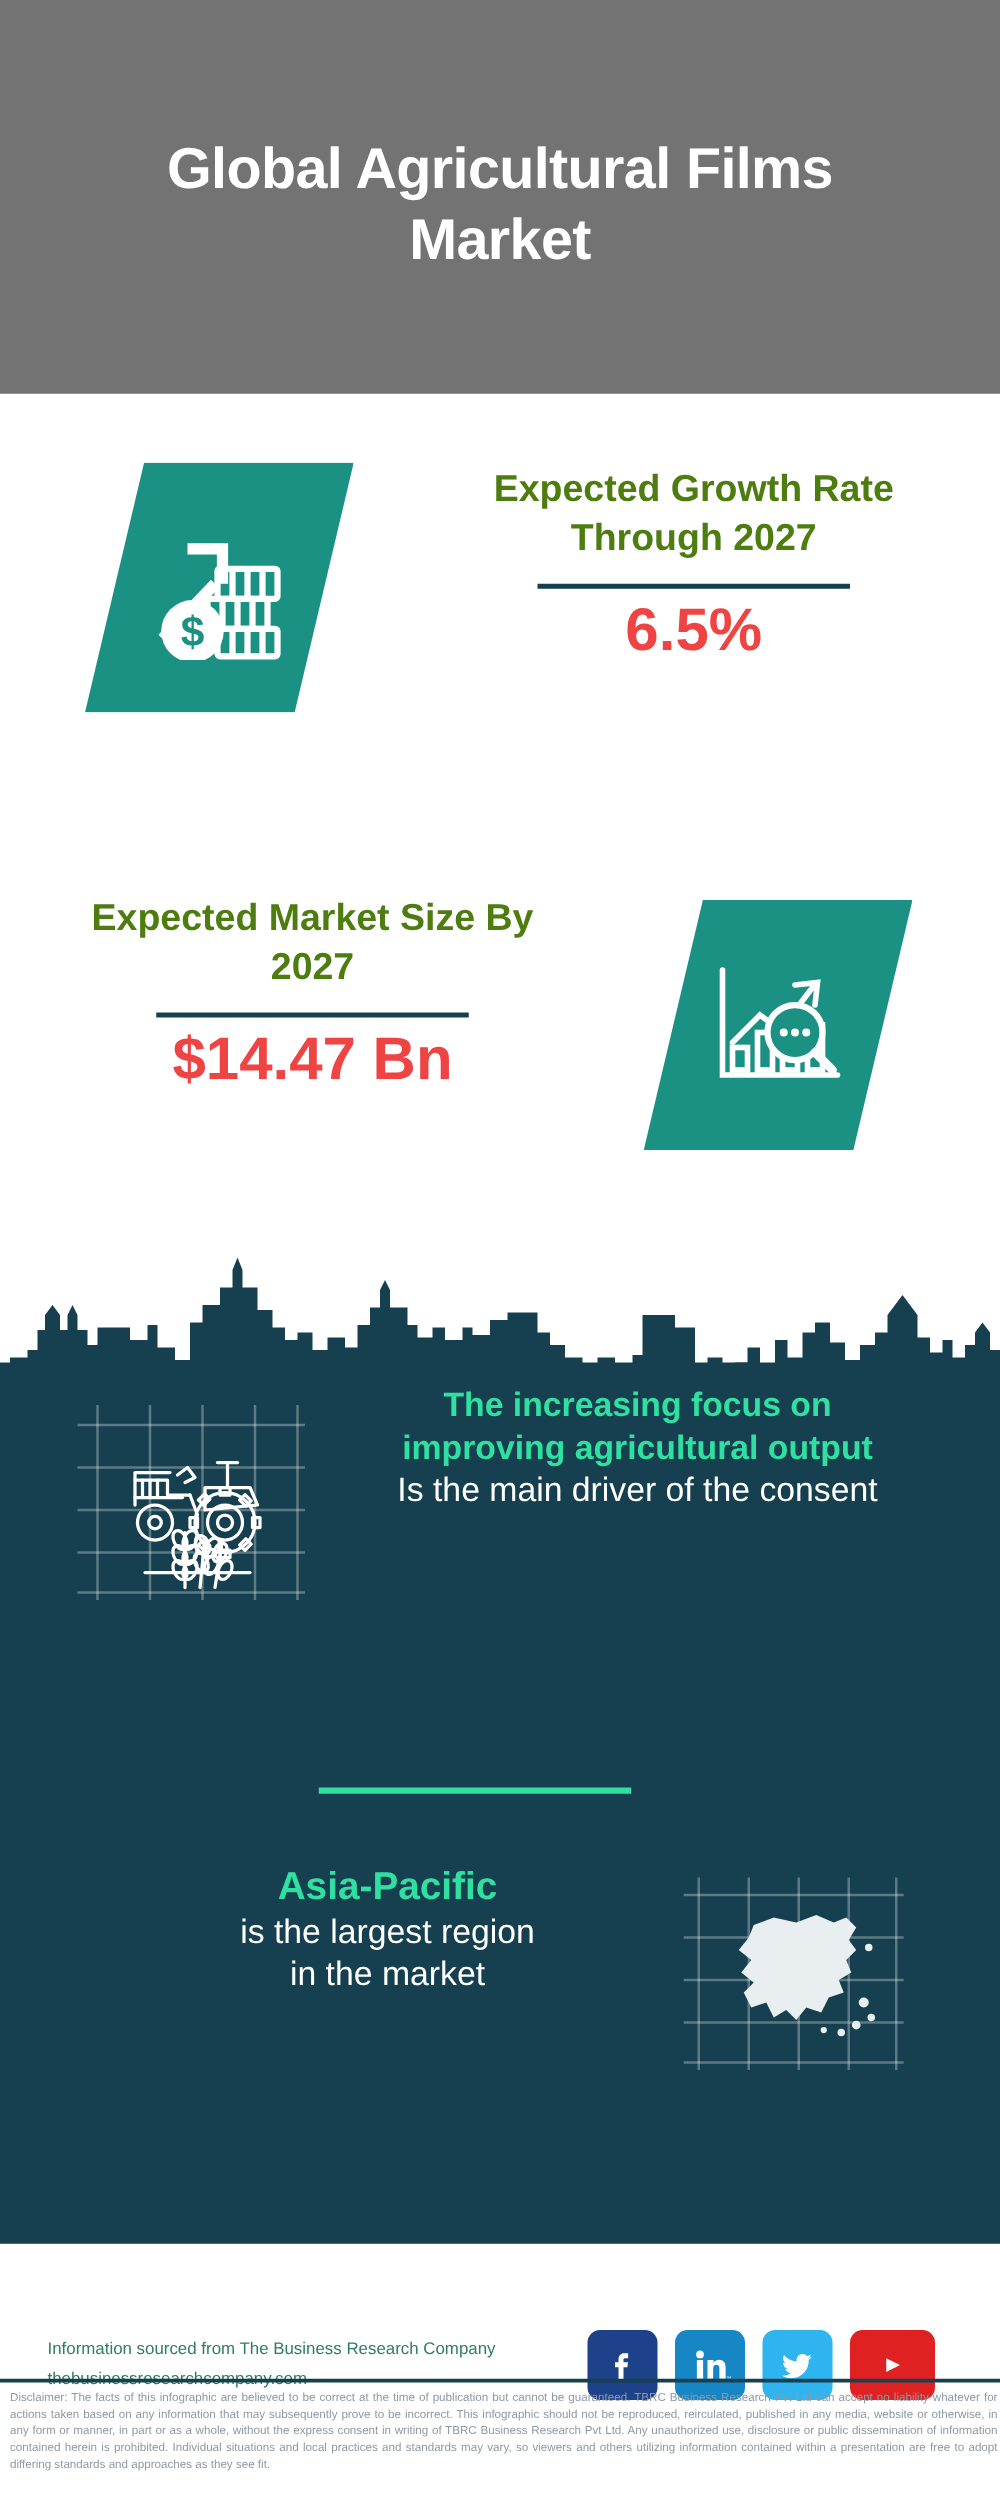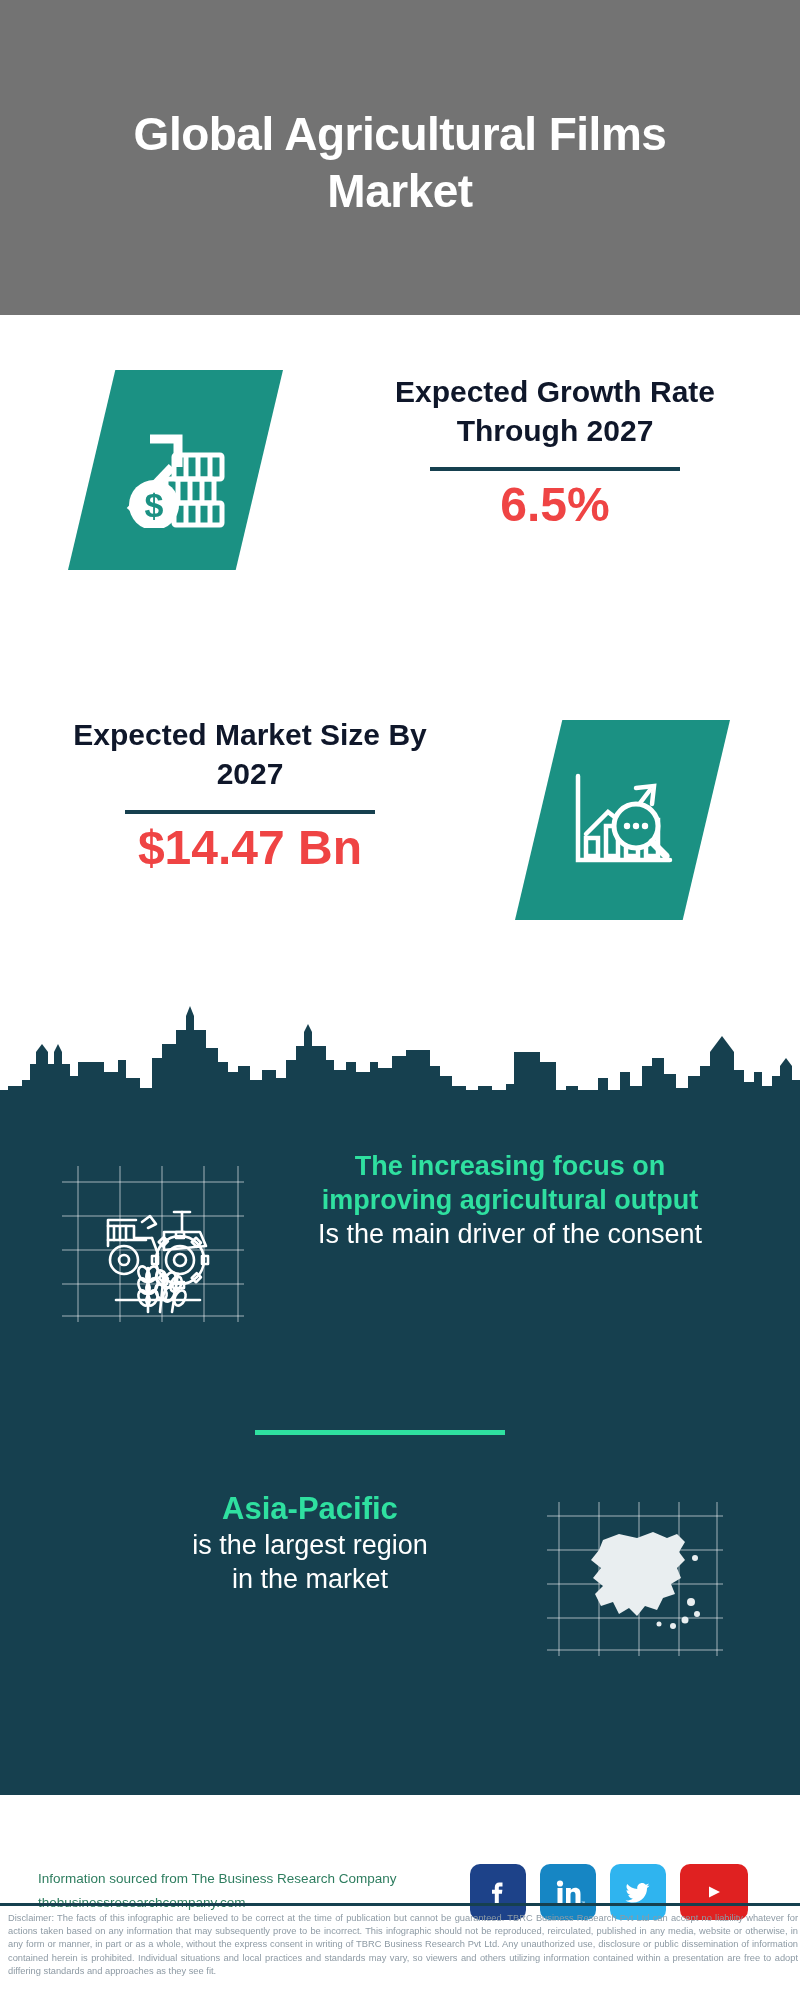--- a/index.html
+++ b/index.html
@@ -47,21 +47,21 @@
   .para-inner {
     position:absolute; inset:0;
     display:flex; align-items:center; justify-content:center;
   }
   .stat1 .para-icon { left:68px; top:40px; }
 
   .stat-text-r {
     position:absolute; left:345px; top:42px; width:420px; text-align:center;
   }
   .stat-label {
-    color:#0f172a; font-size:30px; font-weight:bold; line-height:1.3;
+    color:#4d7c0f; font-size:30px; font-weight:bold; line-height:1.3;
   }
   .rule {
     height:4px; background:#16404f; width:250px; margin:17px auto 8px auto;
   }
   .stat-value {
     color:#ef4444; font-size:48px; font-weight:bold; line-height:1.1;
   }
 
   
   .stat2 {
@@ -77,21 +77,21 @@
     position:absolute; left:0; top:1090px; width:800px; height:705px;
     background:#16404f;
   }
   .skyline {
     position:absolute; left:0; top:1000px; width:800px; height:140px;
   }
   .skyline svg { display:block; width:800px; height:140px; }
 
   
   .driver-row {
-    position:absolute; left:0; top:1150px; width:800px; height:240px;
+    position:absolute; left:0; top:1108px; width:800px; height:240px;
   }
   .driver-icon-wrap {
     position:absolute; left:60px; top:10px; width:185px; height:160px;
   }
   .driver-text {
     position:absolute; left:290px; top:0px; width:440px; text-align:center;
   }
   .accent-line {
     color:#2fe0a0; font-size:27px; font-weight:bold; line-height:1.25;
   }

